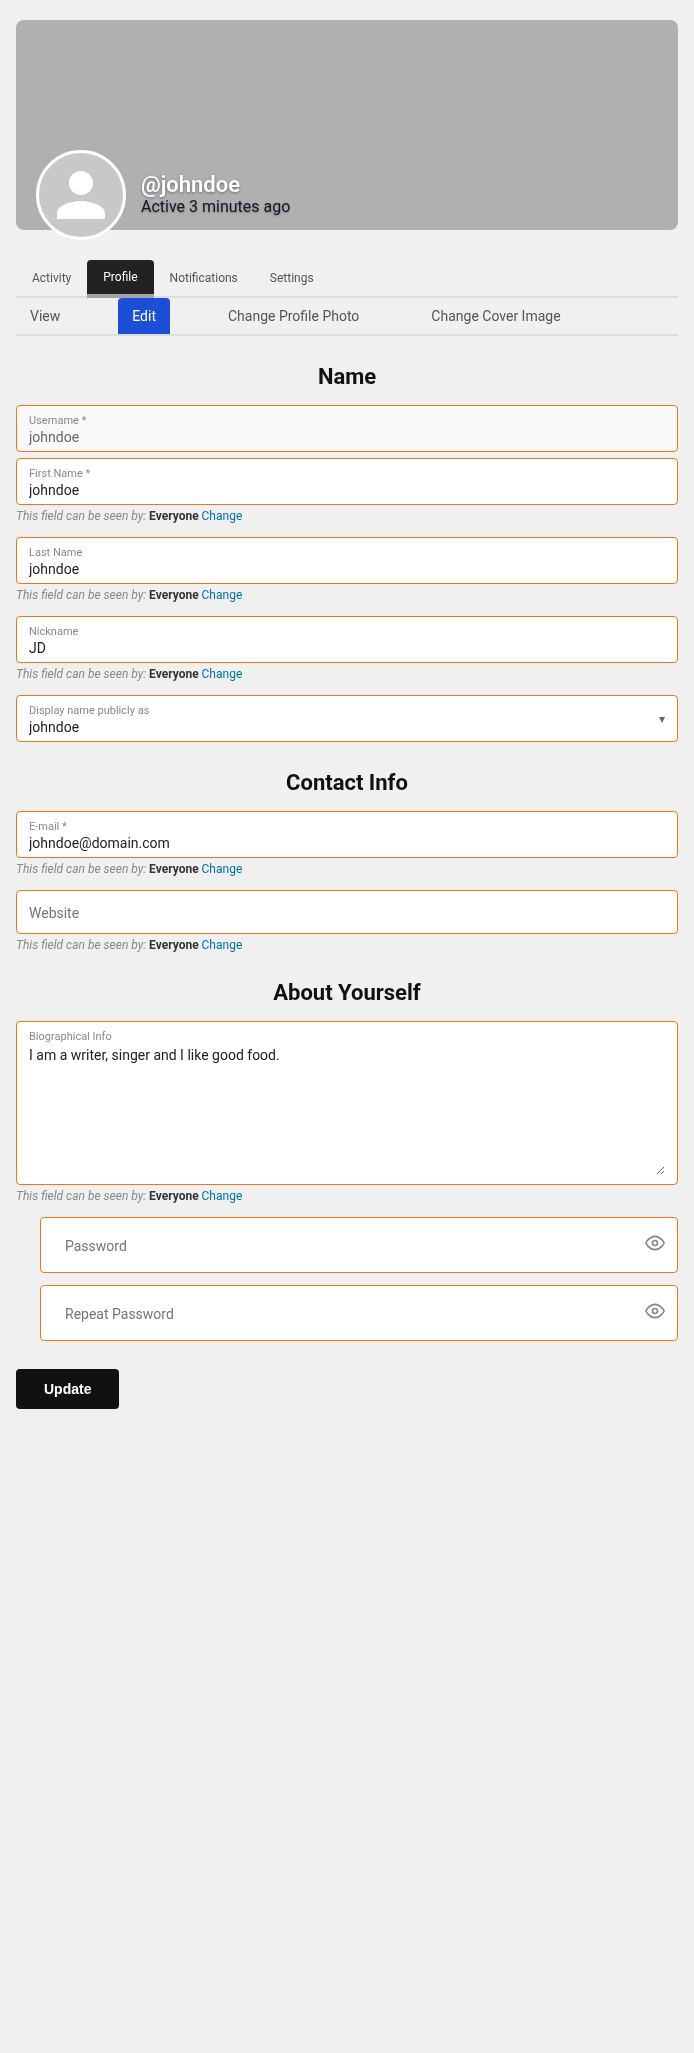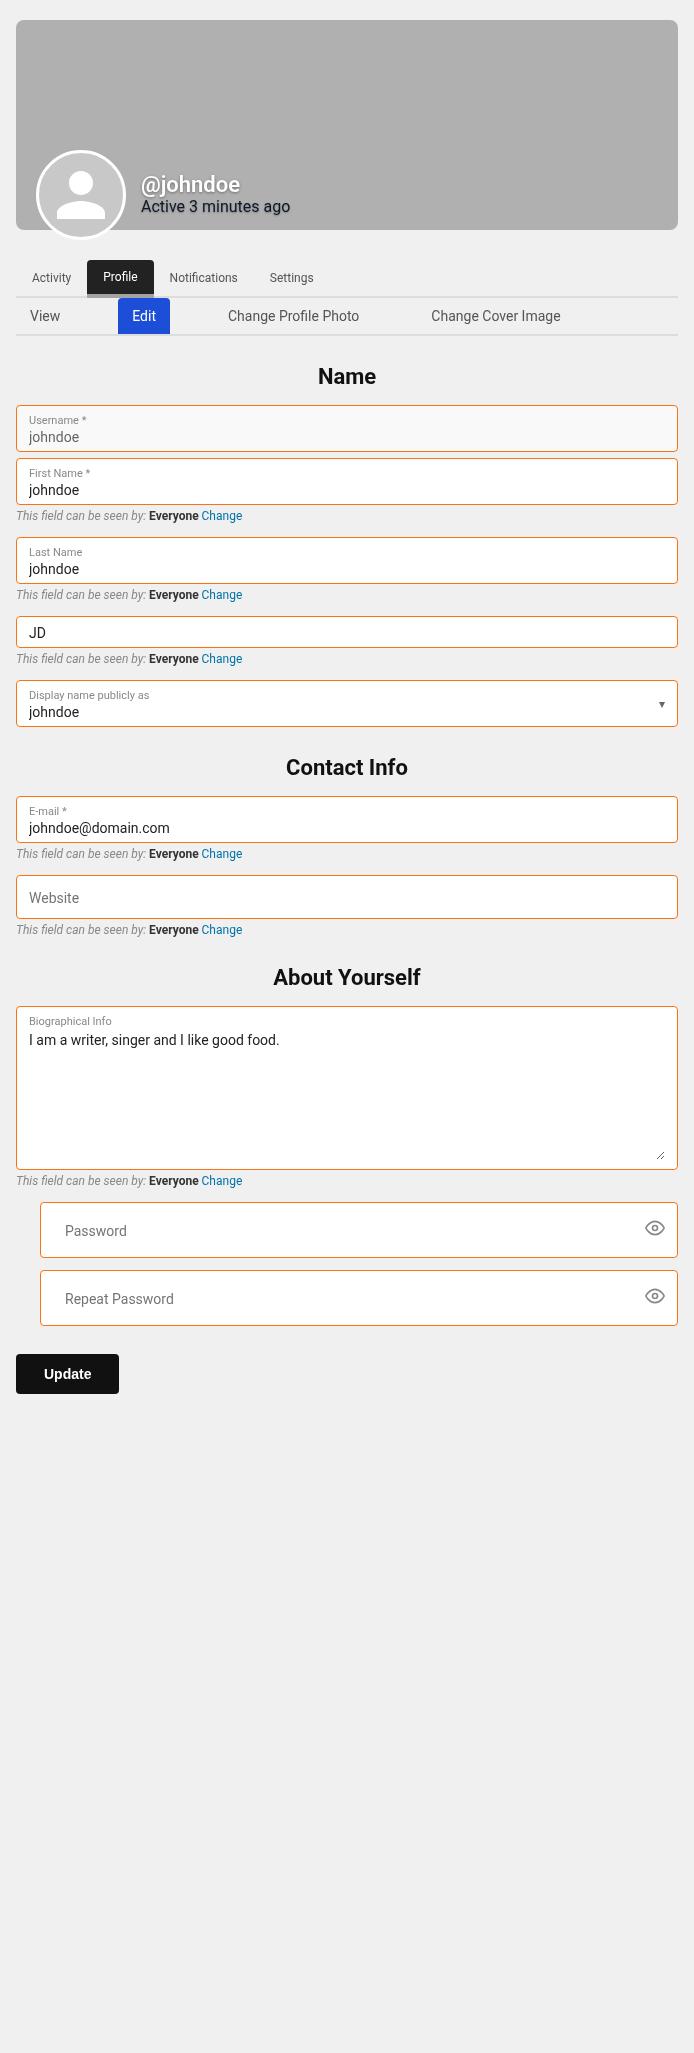--- a/index.html
+++ b/index.html
@@ -283,20 +283,21 @@
       <input type="text" value="johndoe" style="">
     </div>
     <div class="visibility-note">
       <span>This field can be seen by:</span> <strong>Everyone</strong> <a href="#">Change</a>
     </div>
   </div>
 
   
   <div class="form-field">
     <div class="field-wrapper">
+      <label>Nickname</label>
       <input type="text" value="JD" style="">
     </div>
     <div class="visibility-note">
       <span>This field can be seen by:</span> <strong>Everyone</strong> <a href="#">Change</a>
     </div>
   </div>
 
   
   <div class="form-field" style="margin-bottom: 28px;">
     <div class="field-wrapper" style="position:relative;">

